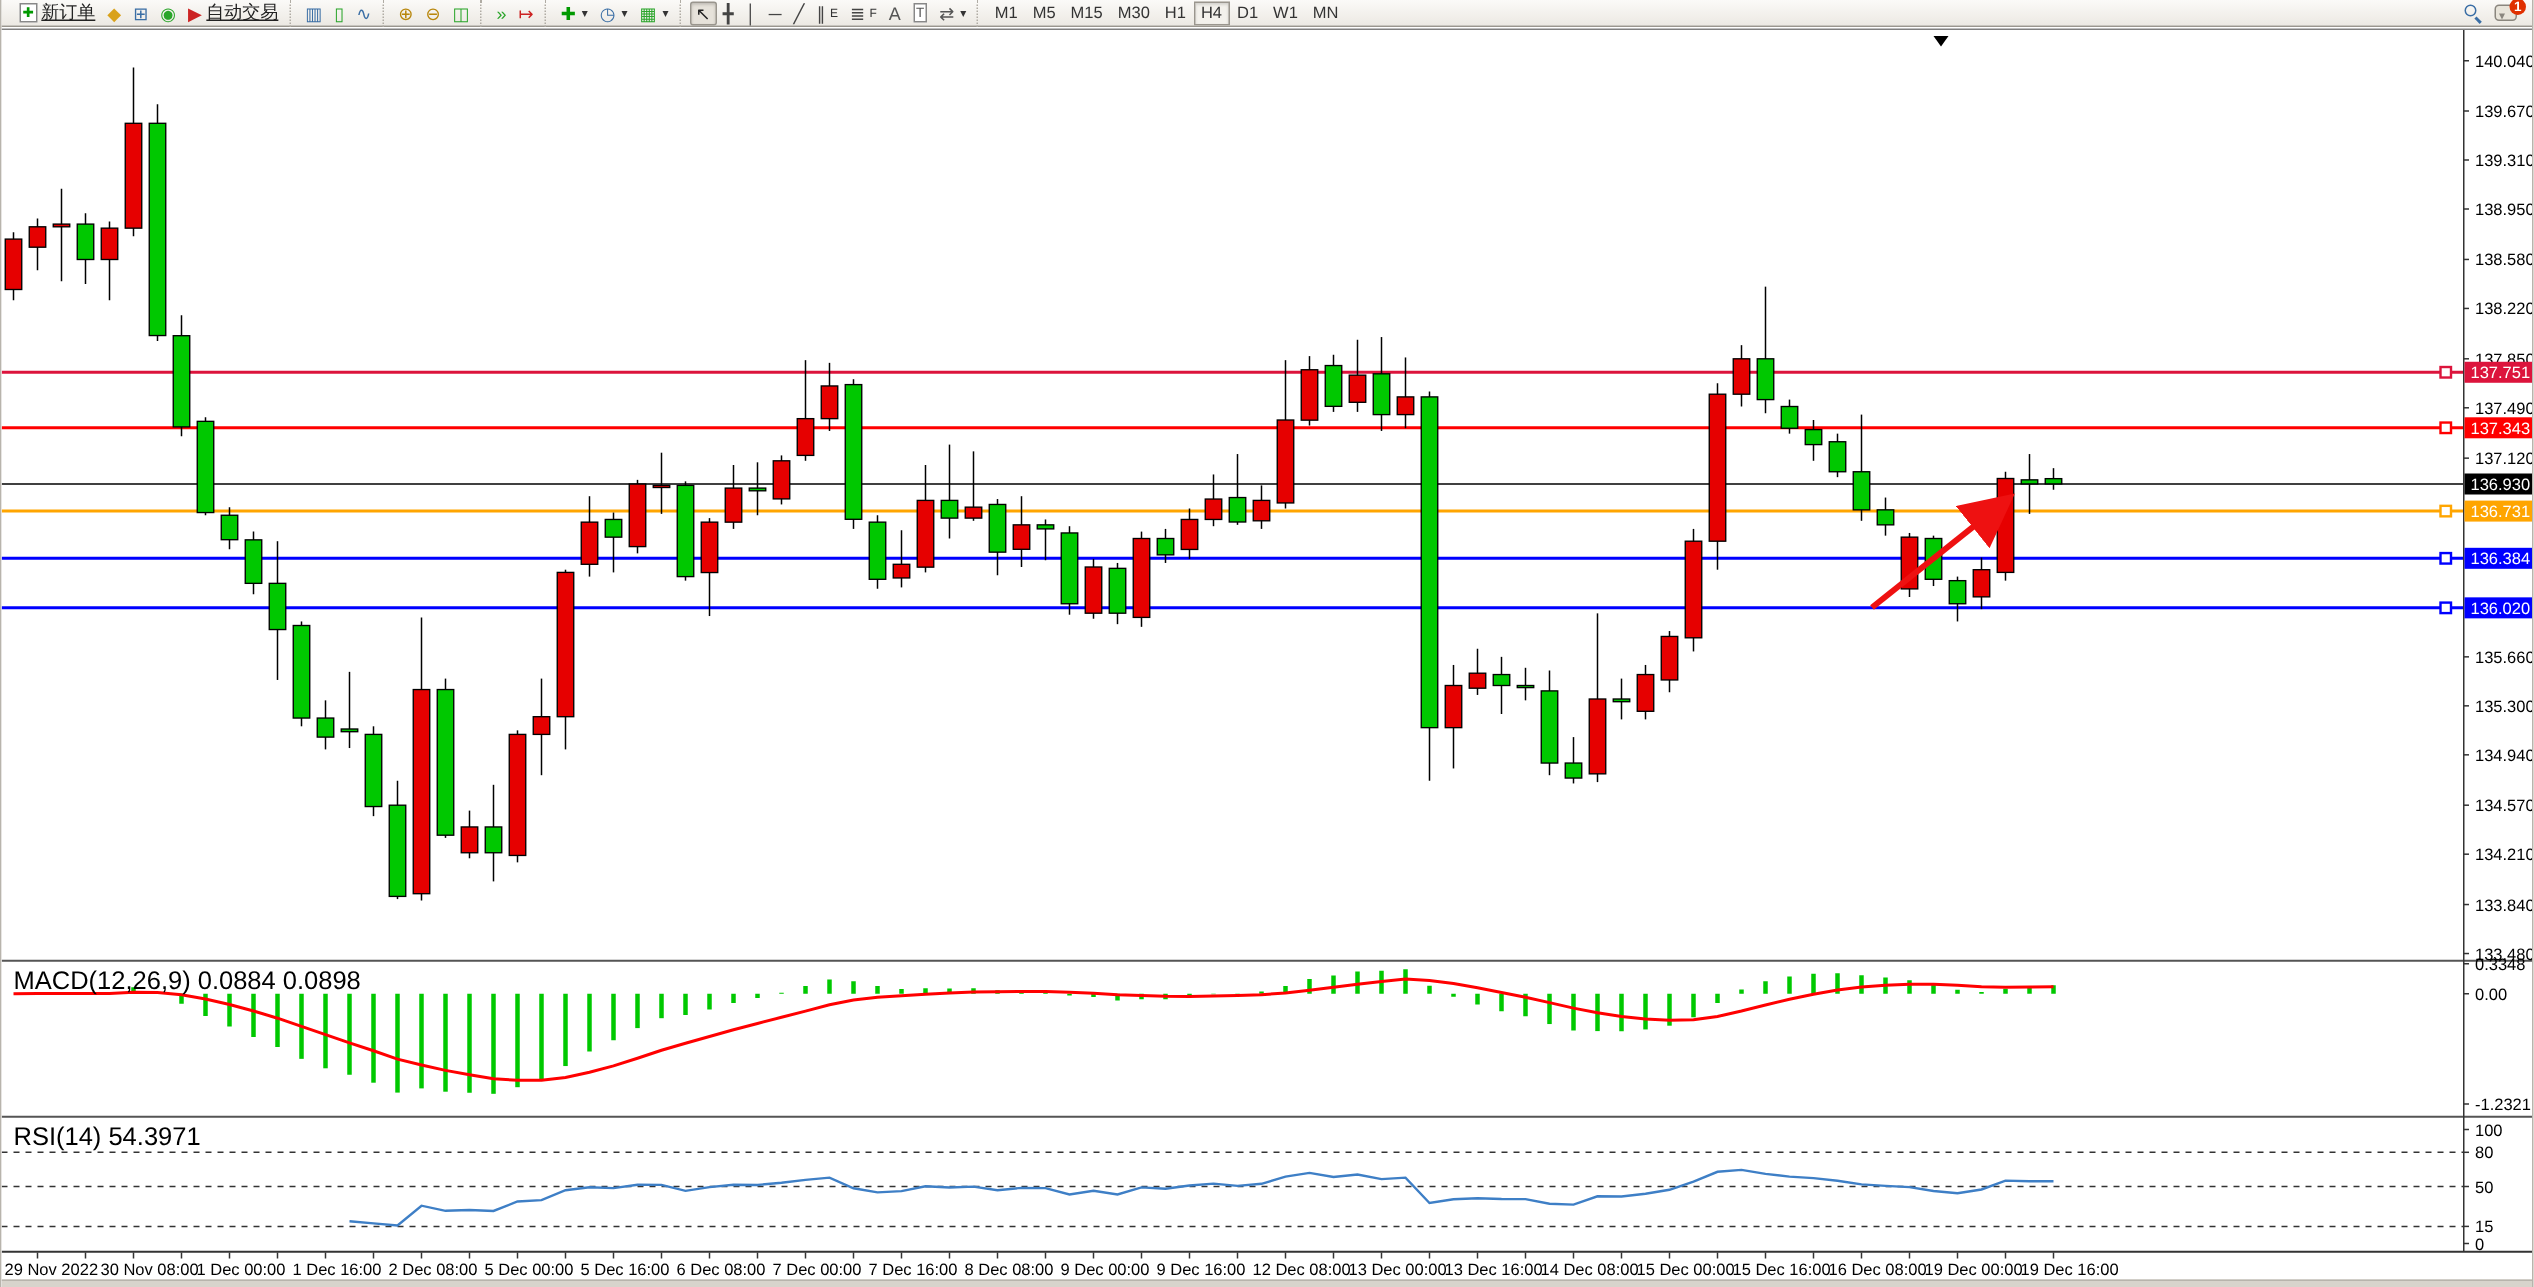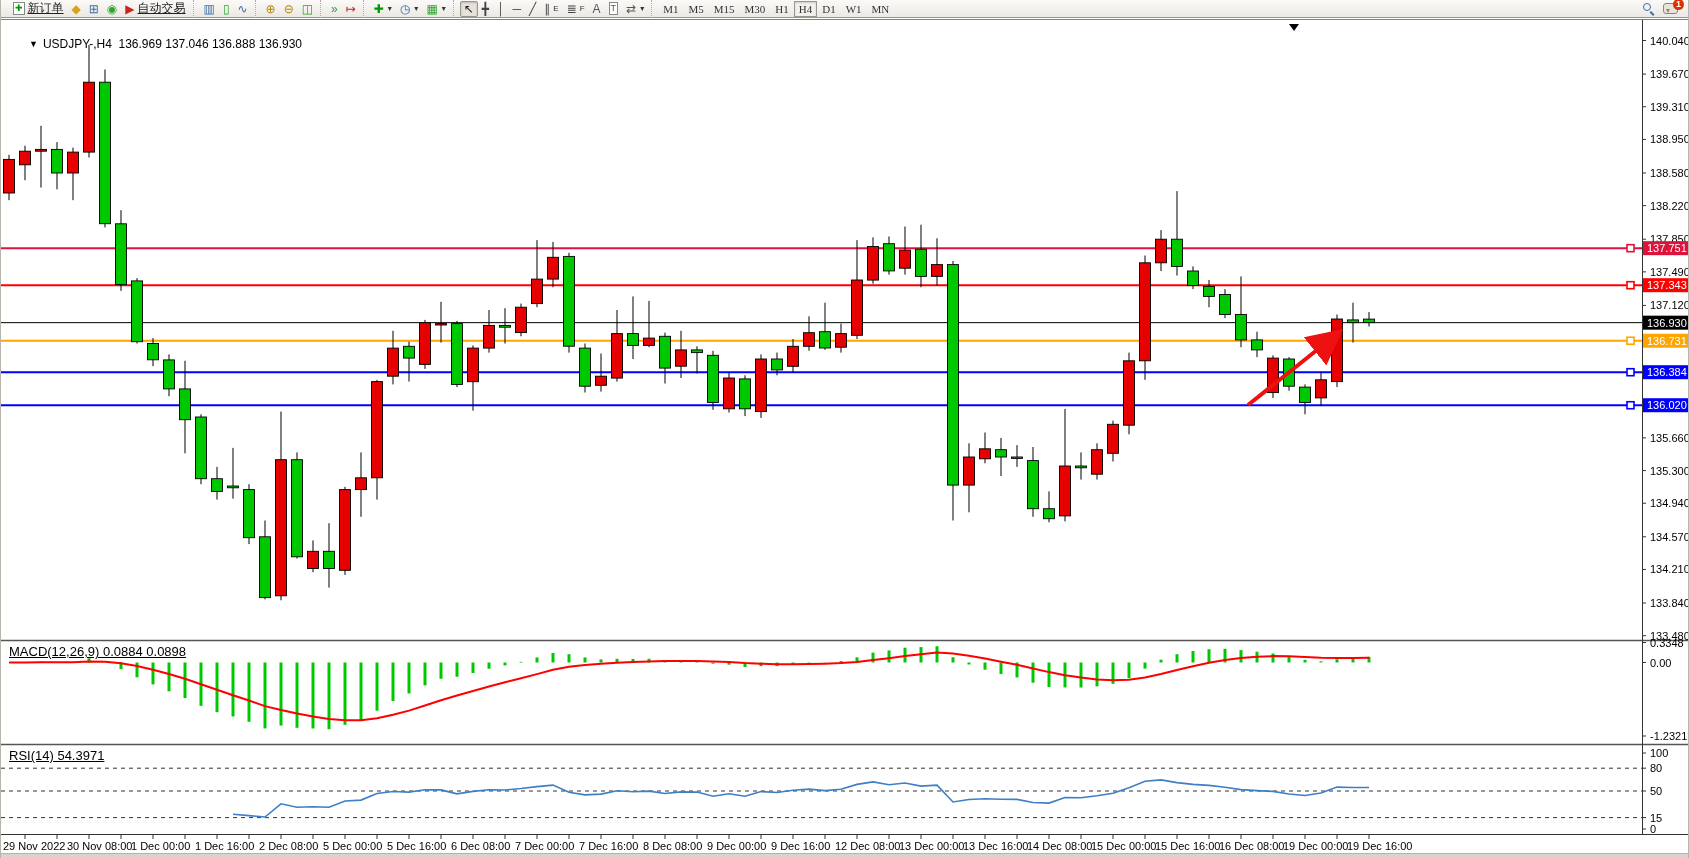--- a/index.html
+++ b/index.html
@@ -22,38 +22,38 @@
   .tb-group:first-child{border-left:none;}
   .tb-btn{display:inline-flex;align-items:center;gap:3px;height:16px;
     padding:0 3px;border:1px solid transparent;border-radius:2px;cursor:default;color:#444;}
   .tb-btn.active{background:#e6e2da;border:1px solid #9a968e;box-shadow:inset 0 1px 2px rgba(0,0,0,.18);}
   .tb-glyph{font-size:12px;line-height:12px;}
   .tb-glyph.boxed{border:1px solid #888;background:#fff;font-size:9px;line-height:9px;padding:1px;}
   .tb-label{font-size:12px;color:#222;text-decoration:underline;}
   .tb-caret{font-size:8px;color:#333;margin-left:1px;}
   .tb-sub{font-size:8px;vertical-align:sub;color:#333;}
   .tf-btn{font-size:11px;color:#333;padding:0 4px;height:16px;display:inline-flex;align-items:center;
-    border:1px solid transparent;font-family:Liberation Serif, serif;}
+    border:1px solid transparent;}
   .tf-btn.active{background:#f3f1ec;border:1px solid #9a968e;box-shadow:inset 0 1px 2px rgba(0,0,0,.15);}
   .tb-right{margin-left:auto;display:flex;align-items:center;gap:8px;padding-right:10px;}
   .magnifier{position:relative;width:12px;height:12px;}
   .magnifier .lens{position:absolute;left:0;top:0;width:8px;height:8px;border:1.5px solid #3a6ea5;border-radius:50%;}
   .magnifier .handle{position:absolute;left:8px;top:8px;width:5px;height:1.5px;background:#3a6ea5;transform:rotate(45deg);transform-origin:0 0;}
   .bubble{position:relative;width:15px;height:11px;background:#e8e4da;border:1px solid #8a867e;border-radius:3px;}
   .bubble:after{content:"";position:absolute;left:2px;bottom:-4px;border:4px solid transparent;border-top-color:#8a867e;border-left-width:2px;border-right-width:2px;}
   .badge{position:absolute;top:-5px;right:-7px;min-width:11px;height:11px;border-radius:6px;
     background:#e03000;color:#fff;font-size:9px;line-height:11px;text-align:center;padding:0 2px;font-weight:bold;}
   
   .chart-area{position:absolute;top:19px;left:0;right:0;bottom:0;background:#fff;
     border-top:1px solid #808080;}
   .chart-svg{position:absolute;top:0;left:0;}
   svg{font-family:"Liberation Sans",sans-serif;}
   .overlay-label{position:absolute;font-size:12px;color:#000;white-space:pre;}
   .title-caret{font-size:9px;margin-right:5px;vertical-align:1px;}
-  .ind-label{font-size:13px;text-decoration:underline;}
+  .ind-label{font-size:17px;}
   .statusline{position:absolute;left:0;right:0;bottom:0;height:5px;background:#d8d4cc;border-top:1px solid #b8b4ac;}
 </style>
 </head>
 <body>
 
 <div class="window">
 
   <div class="toolbar" id="toolbar">
 
     <div class="tb-group">
@@ -633,21 +633,18 @@
             <text x="962" y="830">13 Dec 16:00</text>
             <text x="1026" y="830">14 Dec 08:00</text>
             <text x="1090" y="830">15 Dec 00:00</text>
             <text x="1154" y="830">15 Dec 16:00</text>
             <text x="1218" y="830">16 Dec 08:00</text>
             <text x="1282" y="830">19 Dec 00:00</text>
             <text x="1346" y="830">19 Dec 16:00</text>
           </g>
         </svg></div>
 
-    <div class="overlay-label" style="left:8px;top:3px;">
-      <span class="title-caret">▼</span><span>USDJPY-,H4  136.969 137.046 136.888 136.930</span>
-    </div>
     <div class="overlay-label ind-label" style="left:8px;top:624px;">MACD(12,26,9) 0.0884 0.0898</div>
     <div class="overlay-label ind-label" style="left:8px;top:728px;">RSI(14) 54.3971</div>
   </div>
 
   <div class="statusline"></div>
 </div>
 
 </body></html>

